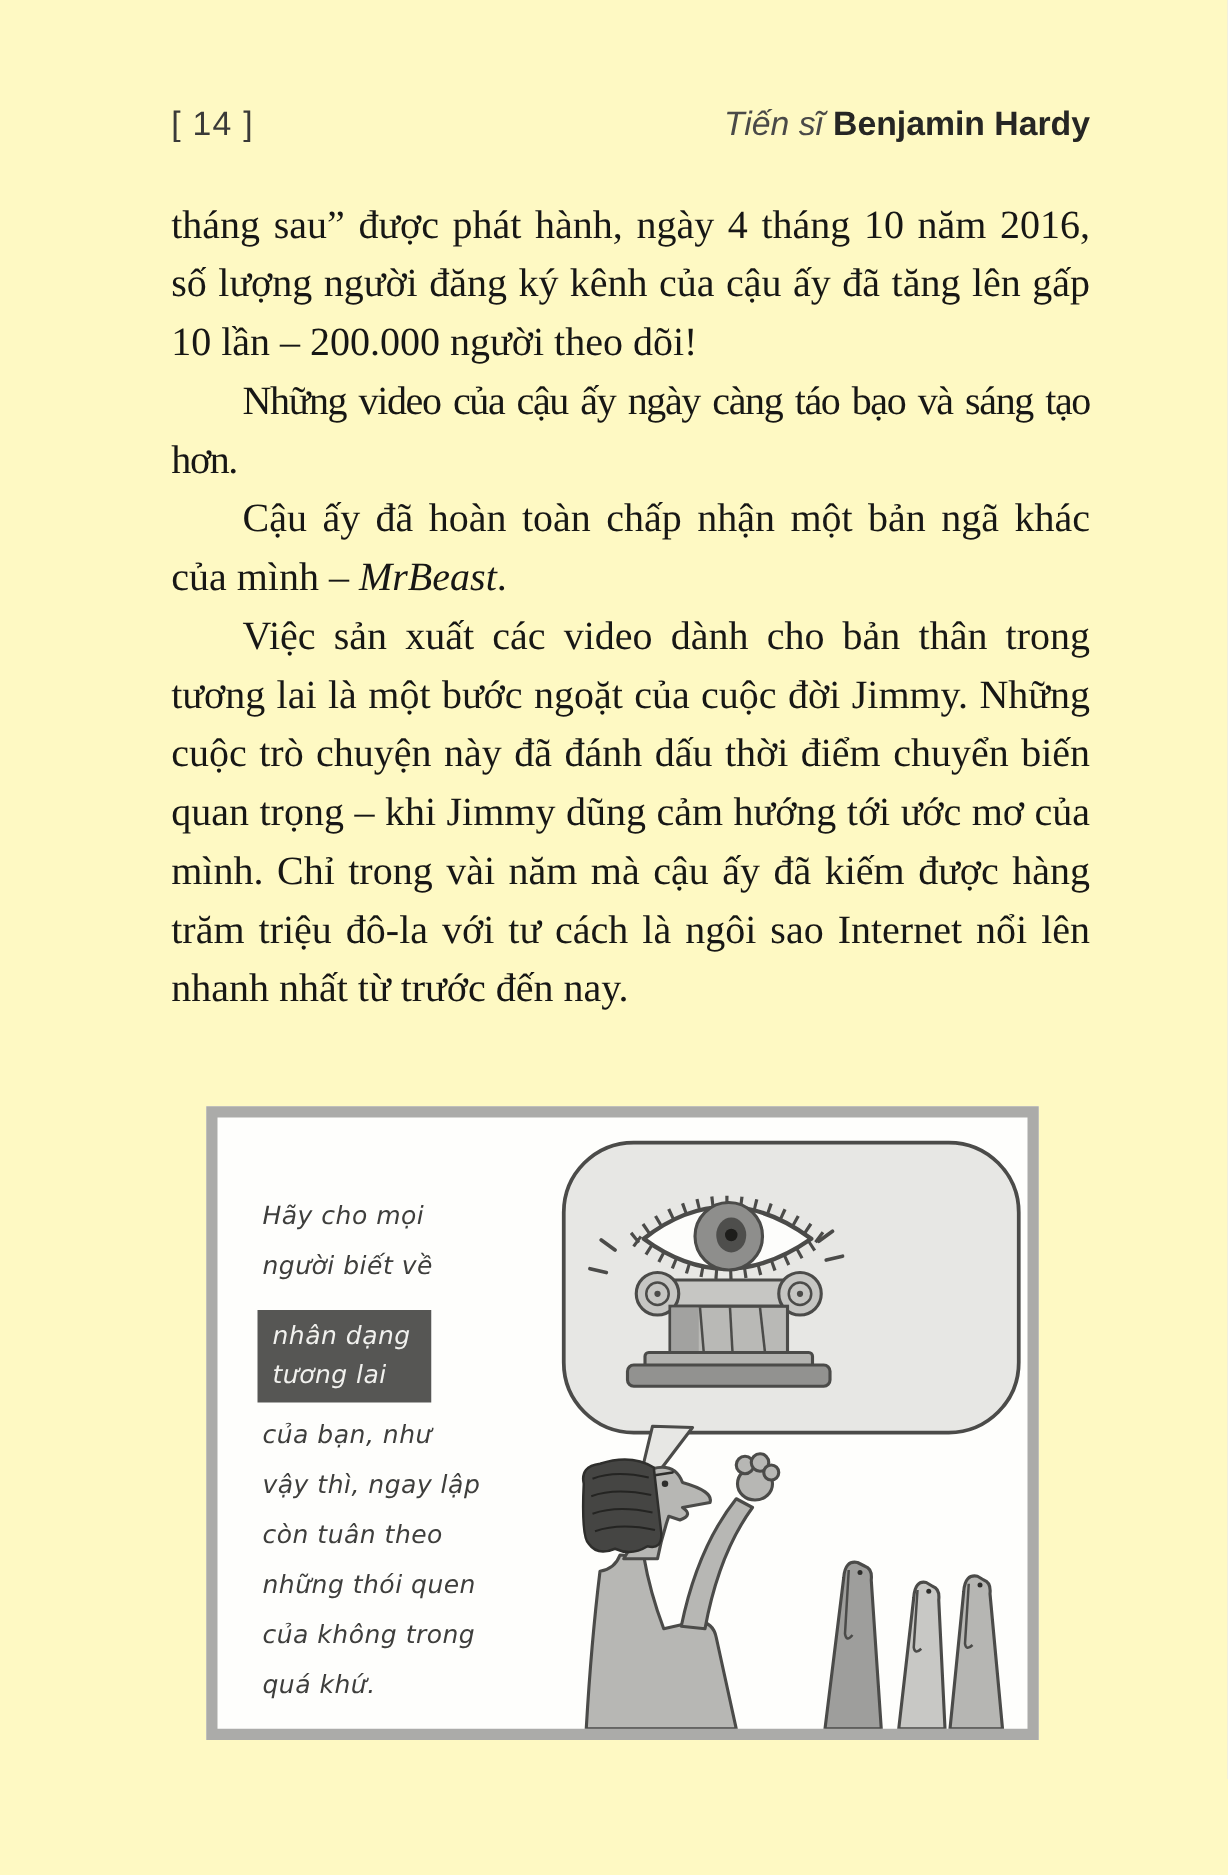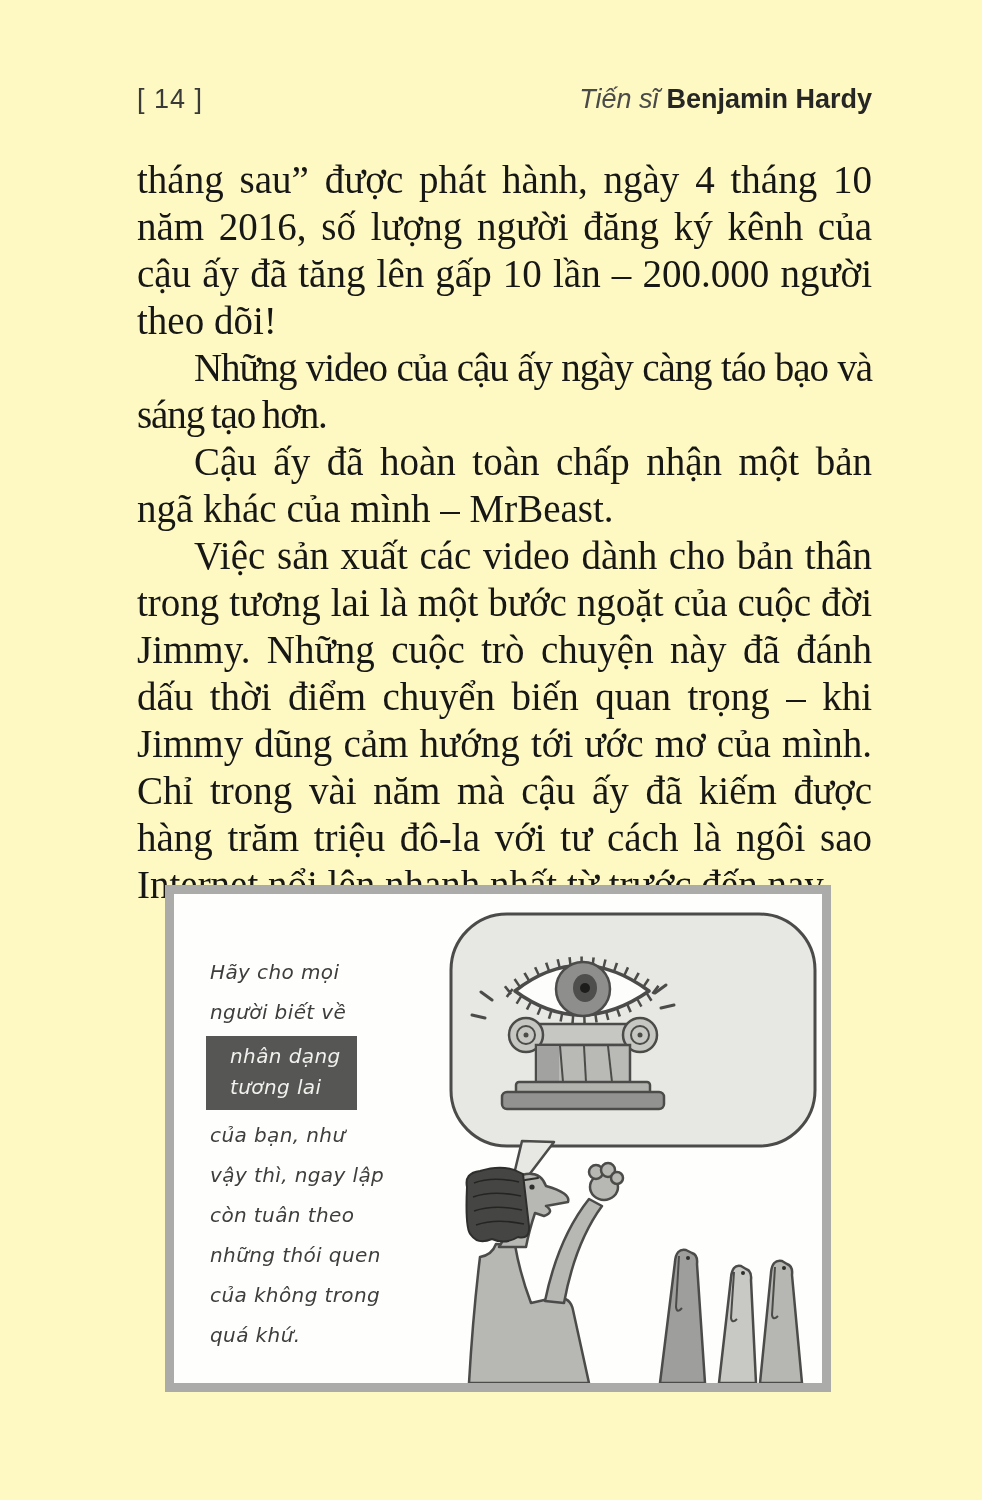--- a/index.html
+++ b/index.html
@@ -18,45 +18,45 @@
     display:flex;justify-content:space-between;align-items:baseline;
     font-family:"Liberation Sans", sans-serif;
     font-size:27px;color:#2f2f2d;
   }
   .page-num{letter-spacing:1px;color:#3a3a38;}
   .author .prefix{font-style:italic;font-weight:400;color:#4a4a48;margin-right:8px;text-align:right;}
   .author .name{font-weight:700;color:#262624;}
   
   .textblock{
     position:absolute;top:156px;left:137px;width:735px;
-    font-size:39px;line-height:47px;color:#171715;
+    font-size:32px;line-height:47px;color:#171715;
     text-align:justify;text-justify:inter-word;
   }
   .textblock p{margin:0;text-indent:57px;}
   .textblock p.noindent{text-indent:0;}
   .textblock p.tight{letter-spacing:-1.1px;word-spacing:-2px;}
-  .italic{}
+  .italic{font-style:italic;}
   
   .frame{
     position:absolute;left:165px;top:885px;
     width:648px;height:489px;
     border:9px solid #ababa9;
     background:#fefefc;
   }
   .frame svg{position:absolute;left:0;top:0;}
   .caption{
     position:absolute;left:36px;top:58px;z-index:2;
     font-family:"DejaVu Sans", sans-serif;font-style:italic;
     font-size:20px;line-height:40px;letter-spacing:.4px;
     color:#3e3e3c;
   }
   .caption .hl{
     display:inline-block;
     background:#565654;color:#f1f1ee;
-    line-height:31px;padding:5px 16px 7px 24px;margin:4px 0 5px -4px;
+    line-height:31px;padding:5px 16px 7px 12px;margin:16px 0 5px -4px;
   }
 </style>
 </head>
 <body>
 
 <div class="page">
 
   <div class="header">
     <span class="page-num">[ 14 ]</span>
     <span class="author">

